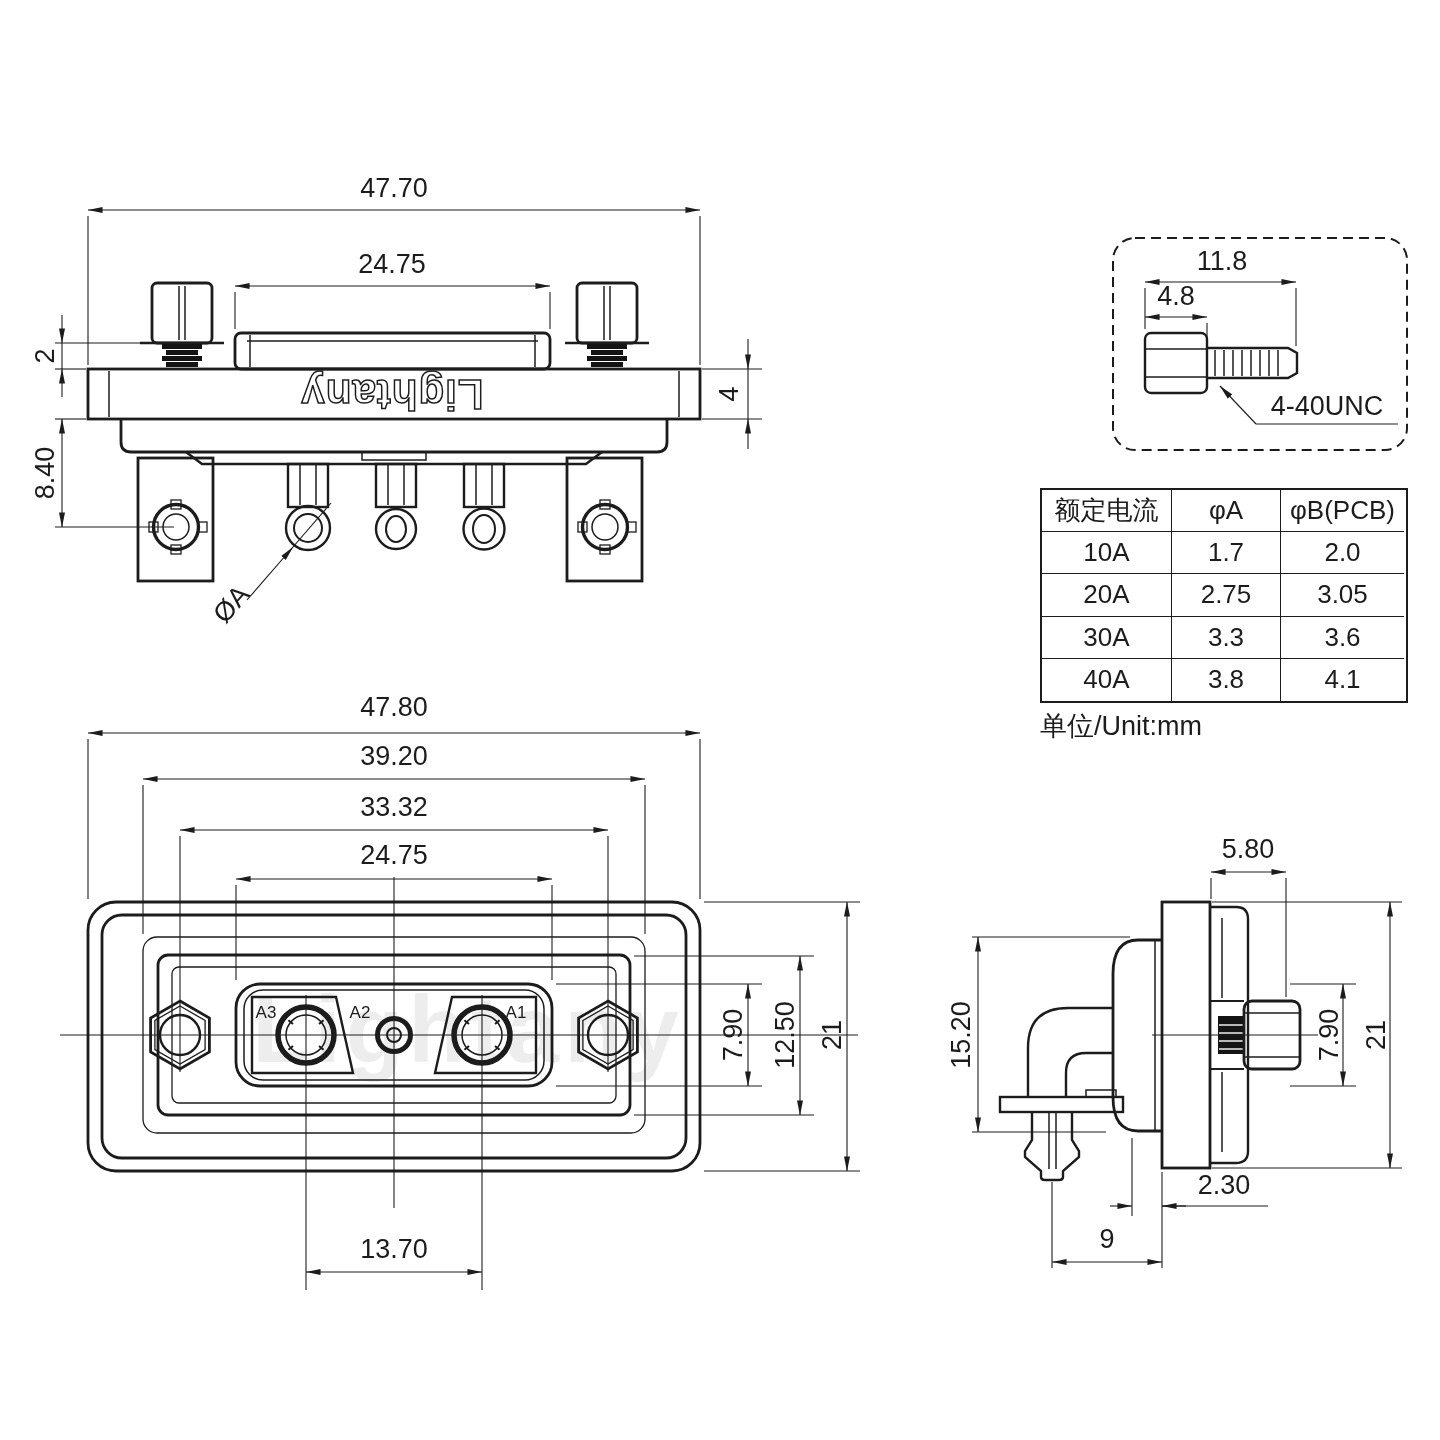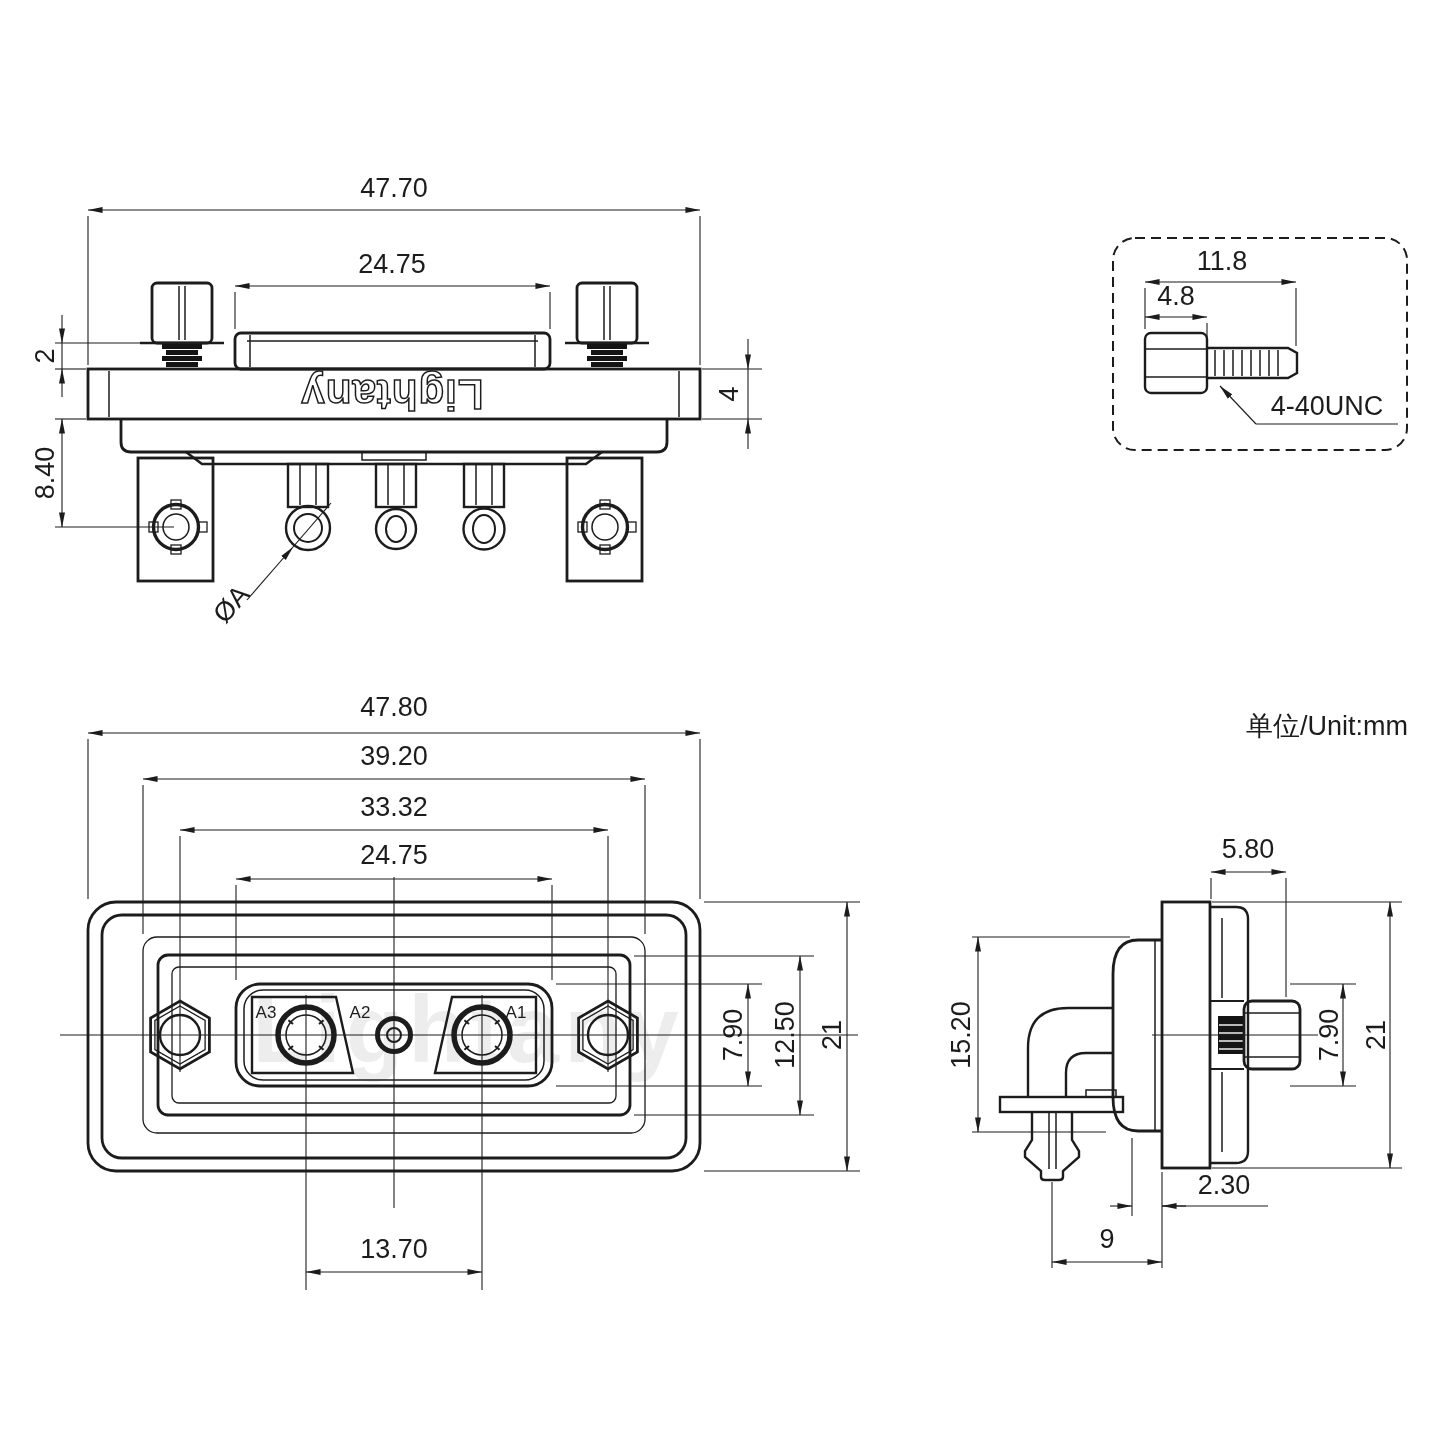--- a/index.html
+++ b/index.html
@@ -20,21 +20,21 @@
   .smalltext{font-size:17px;}
   .brandtext{font-size:42px;font-weight:bold;letter-spacing:1px;fill:#ffffff;stroke:#1c1c1c;stroke-width:1.5;}
   .wmtext{font-size:94px;font-weight:bold;letter-spacing:5px;fill:#000000;fill-opacity:0.07;}
   
   .spec-table{position:absolute;left:1040px;top:488px;width:368px;border:2.4px solid #1c1c1c;
     display:grid;grid-template-columns:130px 109px 123px;grid-auto-rows:42.2px;box-sizing:border-box;}
   .spec-table .cell{border-right:1.6px solid #1c1c1c;border-bottom:1.6px solid #1c1c1c;
     display:flex;align-items:center;justify-content:center;font-size:26px;color:#1c1c1c;box-sizing:border-box;}
   .spec-table .cell.lastcol{border-right:none;}
   .spec-table .cell.lastrow{border-bottom:none;}
-  .unit-note{position:absolute;left:1040px;top:708px;width:368px;text-align:right;
+  .unit-note{position:absolute;left:1040px;top:708px;width:368px;text-align:left;
     font-size:27px;color:#1c1c1c;}
 </style>
 </head>
 <body>
 
 <div id="stage">
 <svg width="1440" height="1440" viewBox="0 0 1440 1440">
   <defs>
     <marker id="arr" viewBox="0 0 10 5" markerWidth="15" markerHeight="7.5" refX="9.7" refY="2.5" orient="auto-start-reverse" markerUnits="userSpaceOnUse">
       <path d="M0,0.5 L10,2.5 L0,4.5 Z" fill="#1c1c1c"></path>
@@ -348,14 +348,35 @@
       <line x1="1162" y1="1206" x2="1268" y2="1206" class="d"></line>
       <line x1="1110" y1="1206" x2="1132" y2="1206" class="d" marker-end="url(#arr)"></line>
       <line x1="1186" y1="1206" x2="1162" y2="1206" class="d" marker-end="url(#arr)"></line>
 
       <text x="1107" y="1248" class="dimtext" text-anchor="middle">9</text>
       <line x1="1052" y1="1262" x2="1162" y2="1262" class="d" marker-start="url(#arr)" marker-end="url(#arr)"></line>
     </g>
   </g>
 </svg>
 
+<div class="spec-table">
+  <div class="cell">额定电流</div>
+  <div class="cell">φA</div>
+  <div class="cell lastcol">φB(PCB)</div>
+
+  <div class="cell">10A</div>
+  <div class="cell">1.7</div>
+  <div class="cell lastcol">2.0</div>
+
+  <div class="cell">20A</div>
+  <div class="cell">2.75</div>
+  <div class="cell lastcol">3.05</div>
+
+  <div class="cell">30A</div>
+  <div class="cell">3.3</div>
+  <div class="cell lastcol">3.6</div>
+
+  <div class="cell lastrow">40A</div>
+  <div class="cell lastrow">3.8</div>
+  <div class="cell lastcol lastrow">4.1</div>
+</div>
 <div class="unit-note">单位/Unit:mm</div>
 </div>
 
 </body></html>

